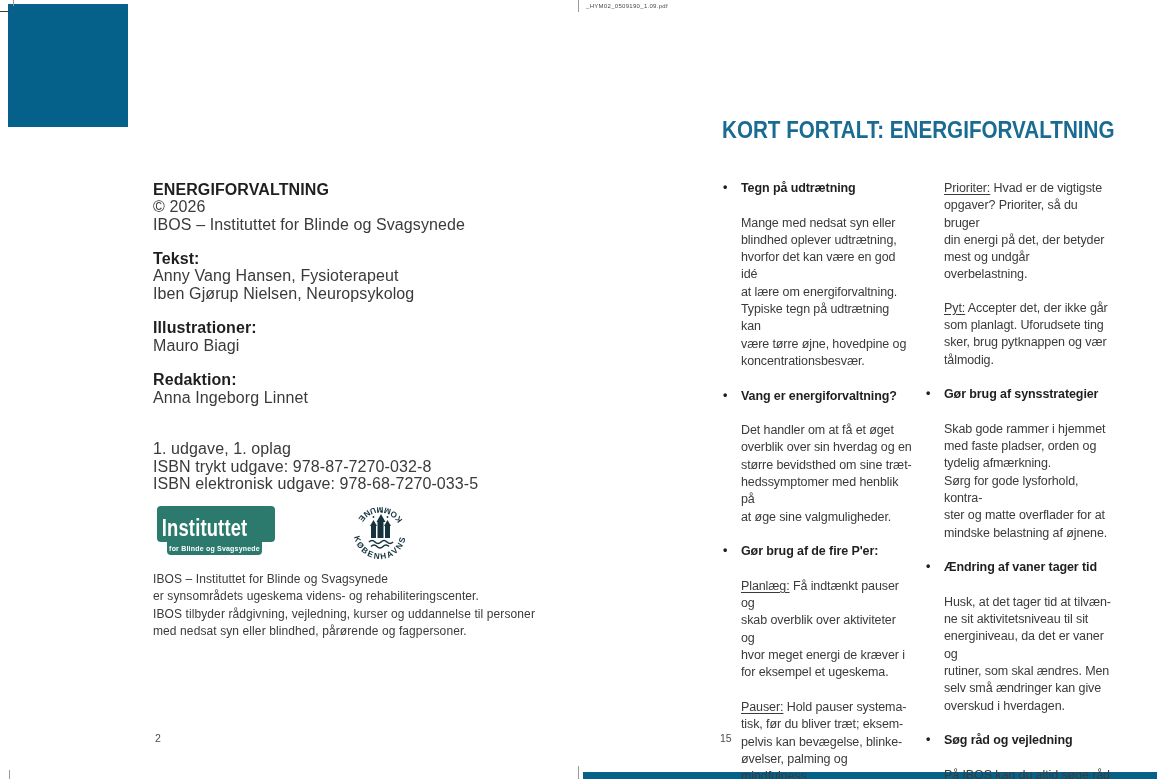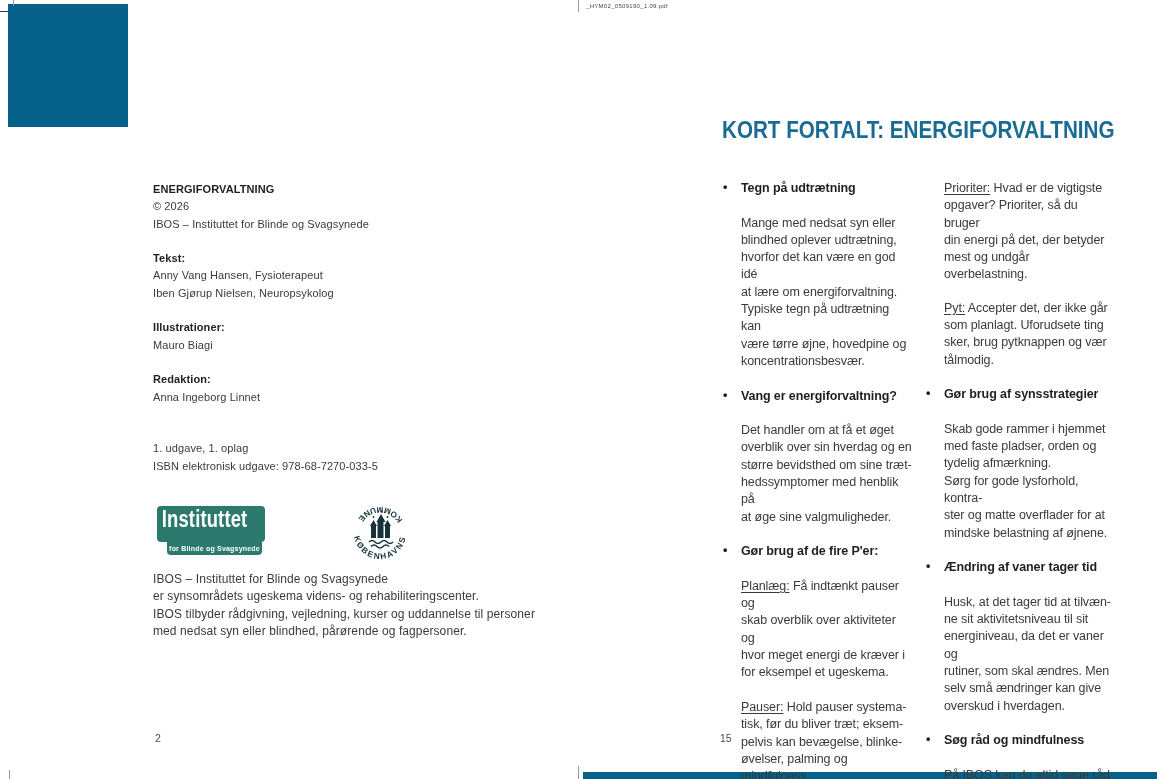--- a/index.html
+++ b/index.html
@@ -19,30 +19,30 @@
   .tick-h{height:1px;}
   .bleed-square{
     position:absolute;left:8px;top:4px;width:120px;height:123px;
   }
   .bleed-bar{
     position:absolute;left:583px;top:772px;width:574px;height:7px;
   }
   
   .colophon{
     position:absolute;left:153px;top:181px;width:420px;
-    font-size:11px;line-height:17.3px;color:#3a3a3a;letter-spacing:.1px;
+    font-size:16px;line-height:17.3px;color:#3a3a3a;letter-spacing:.1px;
   }
   .credit-block{margin-top:17.3px;}
   .credit-block:first-child{margin-top:0;}
   .credit-block.gap2{margin-top:34.6px;}
   .bold-line{font-weight:bold;color:#1f1f1f;}
   .logos{position:absolute;left:157px;top:506px;}
   .ibos-logo-main{
-    position:absolute;left:0;top:0;width:108px;height:36px;
-    border-radius:4px;display:flex;align-items:flex-start;
+    position:absolute;left:0;top:0;width:118px;height:36px;
+    border-radius:4px;display:flex;align-items:flex-end;
   }
   .ibos-logo-main span{
     color:#fff;font-weight:bold;font-size:23px;letter-spacing:.2px;
     transform:scaleX(.8);transform-origin:left center;padding-left:6px;white-space:nowrap;
   }
   .ibos-logo-tab{
     position:absolute;left:10px;top:36px;width:95px;height:13px;
     border-radius:0 0 4px 4px;display:flex;align-items:center;justify-content:center;
   }
   .ibos-logo-tab span{
@@ -105,20 +105,21 @@
     <div class="credit-block">
       <div class="bold-line">Illustrationer:</div>
       <div>Mauro Biagi</div>
     </div>
     <div class="credit-block">
       <div class="bold-line">Redaktion:</div>
       <div>Anna Ingeborg Linnet</div>
     </div>
     <div class="credit-block gap2">
       <div>1. udgave, 1. oplag</div>
+      <div>ISBN trykt udgave: 978-87-7270-032-8</div>
       <div>ISBN elektronisk udgave: 978-68-7270-033-5</div>
     </div>
   </div>
 
 <div class="logos">
   <div class="ibos-logo-main" id="ibosMain" style="background: rgb(44, 122, 109);">
     <span>Instituttet</span>
   </div>
   <div class="ibos-logo-tab" id="ibosTab" style="background: rgb(44, 122, 109);">
     <span>for Blinde og Svagsynede</span>
@@ -191,17 +192,17 @@
       <div class="para">Skab gode rammer i hjemmet<br>med faste pladser, orden og<br>tydelig afmærkning.</div>
       <div class="para nogap">Sørg for gode lysforhold, kontra-<br>ster og matte overflader for at<br>mindske belastning af øjnene.</div>
     </div>
     <div class="bullet-item">
       <span class="bullet-dot">•</span>
       <div class="item-heading">Ændring af vaner tager tid</div>
       <div class="para">Husk, at det tager tid at tilvæn-<br>ne sit aktivitetsniveau til sit<br>energiniveau, da det er vaner og<br>rutiner, som skal ændres. Men<br>selv små ændringer kan give<br>overskud i hverdagen.</div>
     </div>
     <div class="bullet-item">
       <span class="bullet-dot">•</span>
-      <div class="item-heading">Søg råd og mindfulness</div>
+      <div class="item-heading">Søg råd og vejledning</div>
       <div class="para">På IBOS kan du altid søge råd<br>og vejledning.</div>
     </div>
   </div>
 <div class="pagenum pagenum-right">15</div>
 
 </body></html>

